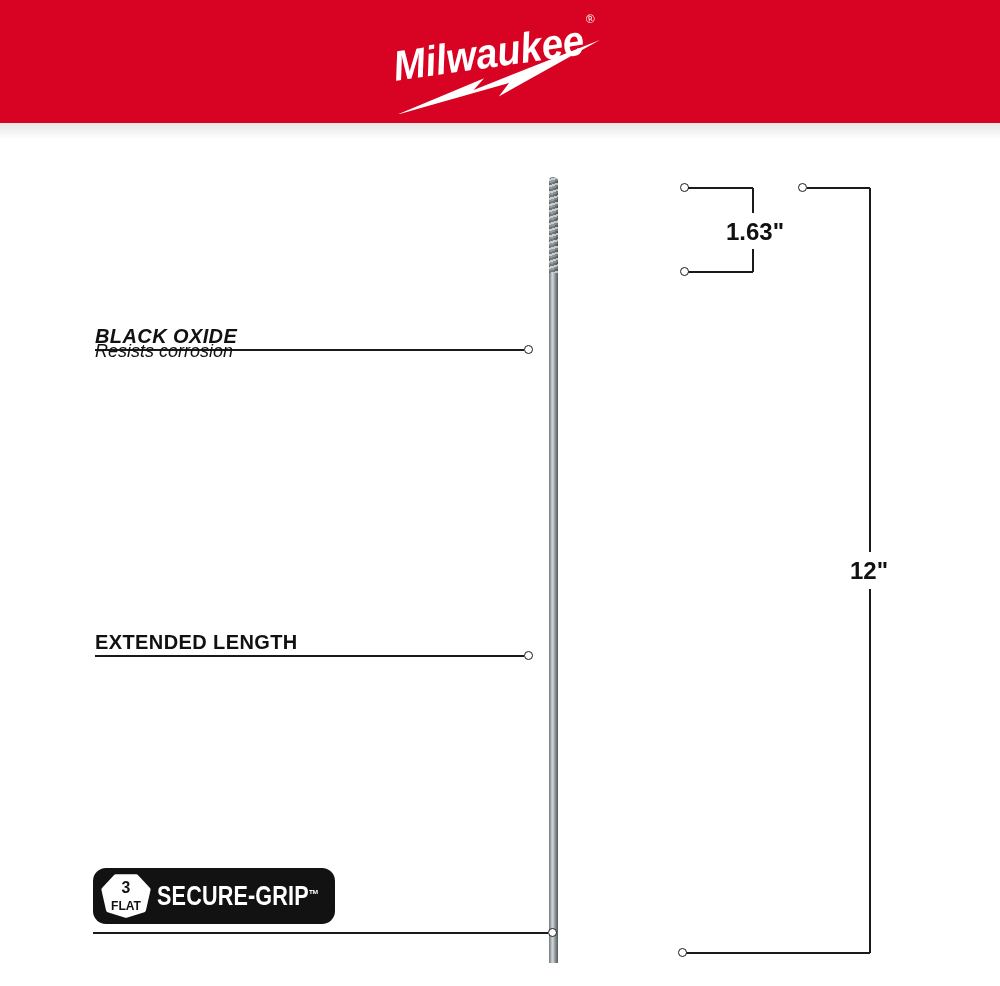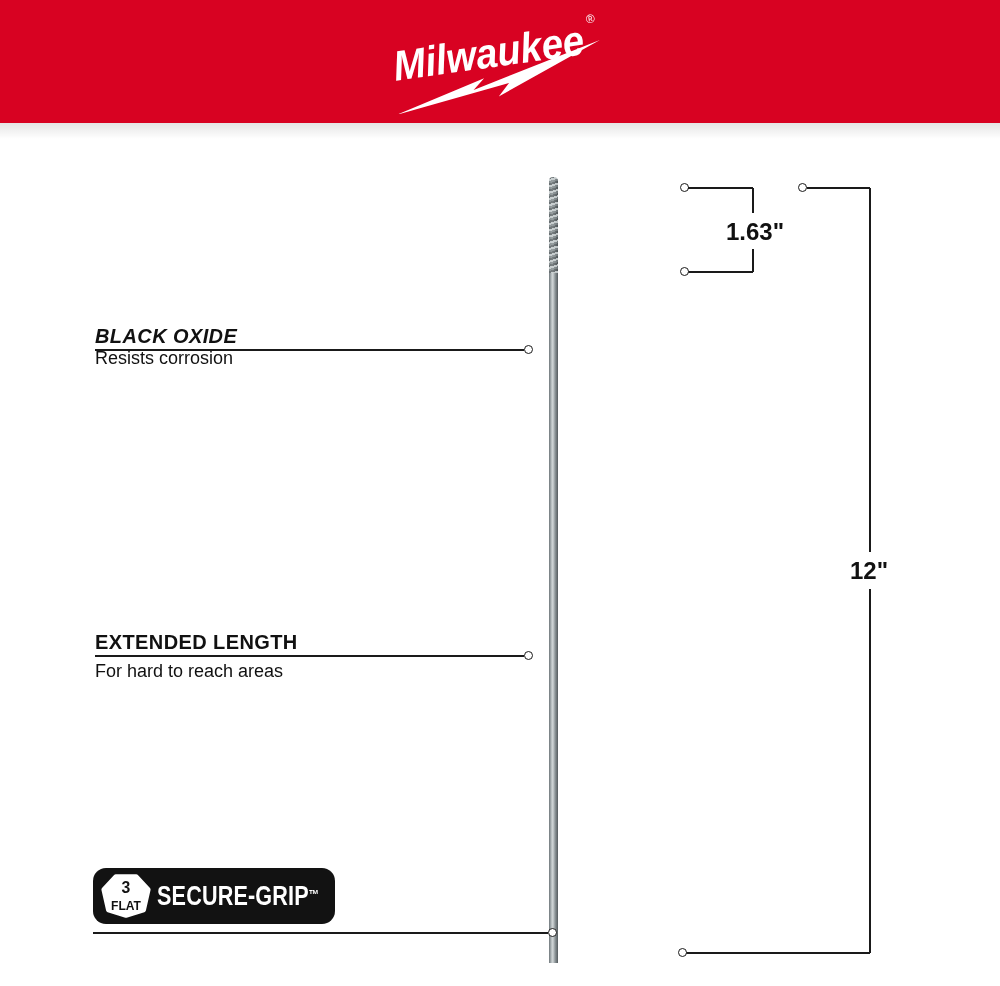--- a/index.html
+++ b/index.html
@@ -67,26 +67,25 @@
   <div class="band-shadow"></div>
 
   <div class="bit">
     <div class="bit-flutes"></div>
     <div class="bit-shank"></div>
   </div>
 
   <div class="callout-title" style="top:325px;font-style:italic;">BLACK OXIDE</div>
   <div class="hline" style="left:95px;top:349px;width:429px;"></div>
   <div class="dot" style="left:524px;top:345px;"></div>
-  <div class="callout-body" style="top:348px;">Resists corrosion</div>
+  <div class="callout-body" style="top:341px;font-style:italic;">Resists corrosion</div>
 
   <div class="callout-title" style="top:631px;">EXTENDED LENGTH</div>
   <div class="hline" style="left:95px;top:655px;width:429px;"></div>
   <div class="dot" style="left:524px;top:651px;"></div>
-  <div class="callout-body" style="top:661px;">For hard to reach areas</div>
 
   <div class="grip-badge">
     <svg class="flat-icon" viewBox="0 0 56 48">
       <polygon points="17,3 39,3 52,17 47,39 28,45 9,39 4,17" fill="#ffffff" stroke="#ffffff" stroke-width="5" stroke-linejoin="round"></polygon>
       <text x="28" y="21" text-anchor="middle" font-family="Liberation Sans, sans-serif" font-size="17" font-weight="bold" fill="#121212">3</text>
       <text x="28" y="39" text-anchor="middle" font-family="Liberation Sans, sans-serif" font-size="13" font-weight="bold" fill="#121212">FLAT</text>
     </svg>
     <div class="grip-label"><span>SECURE-GRIP</span><sup>™</sup></div>
   </div>
   <div class="hline" style="left:93px;top:932px;width:455px;"></div>

